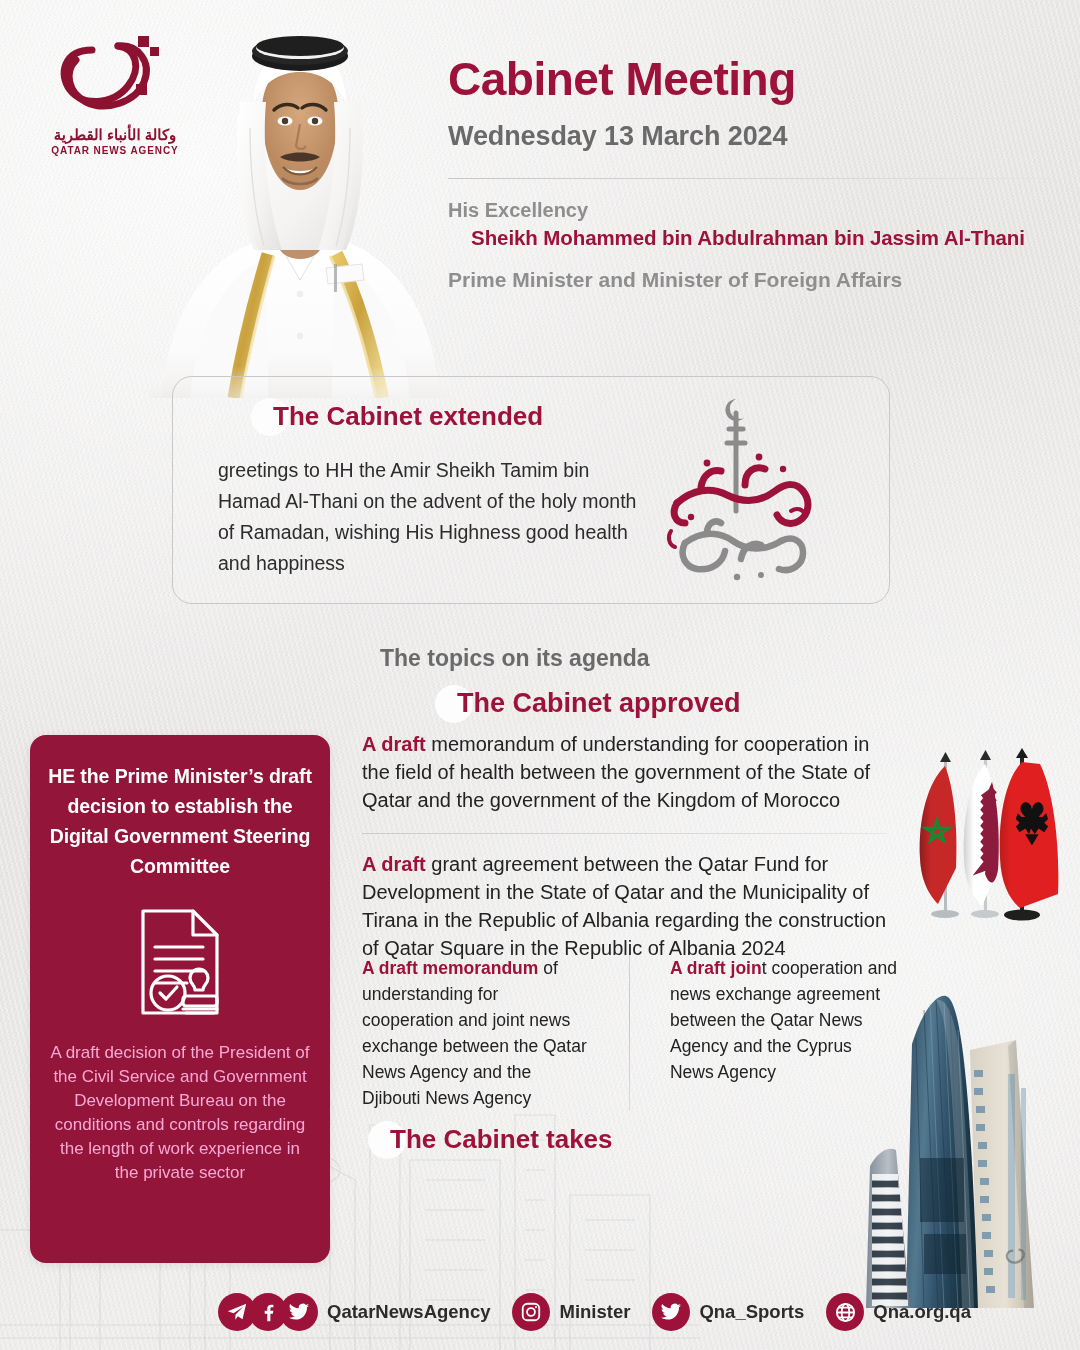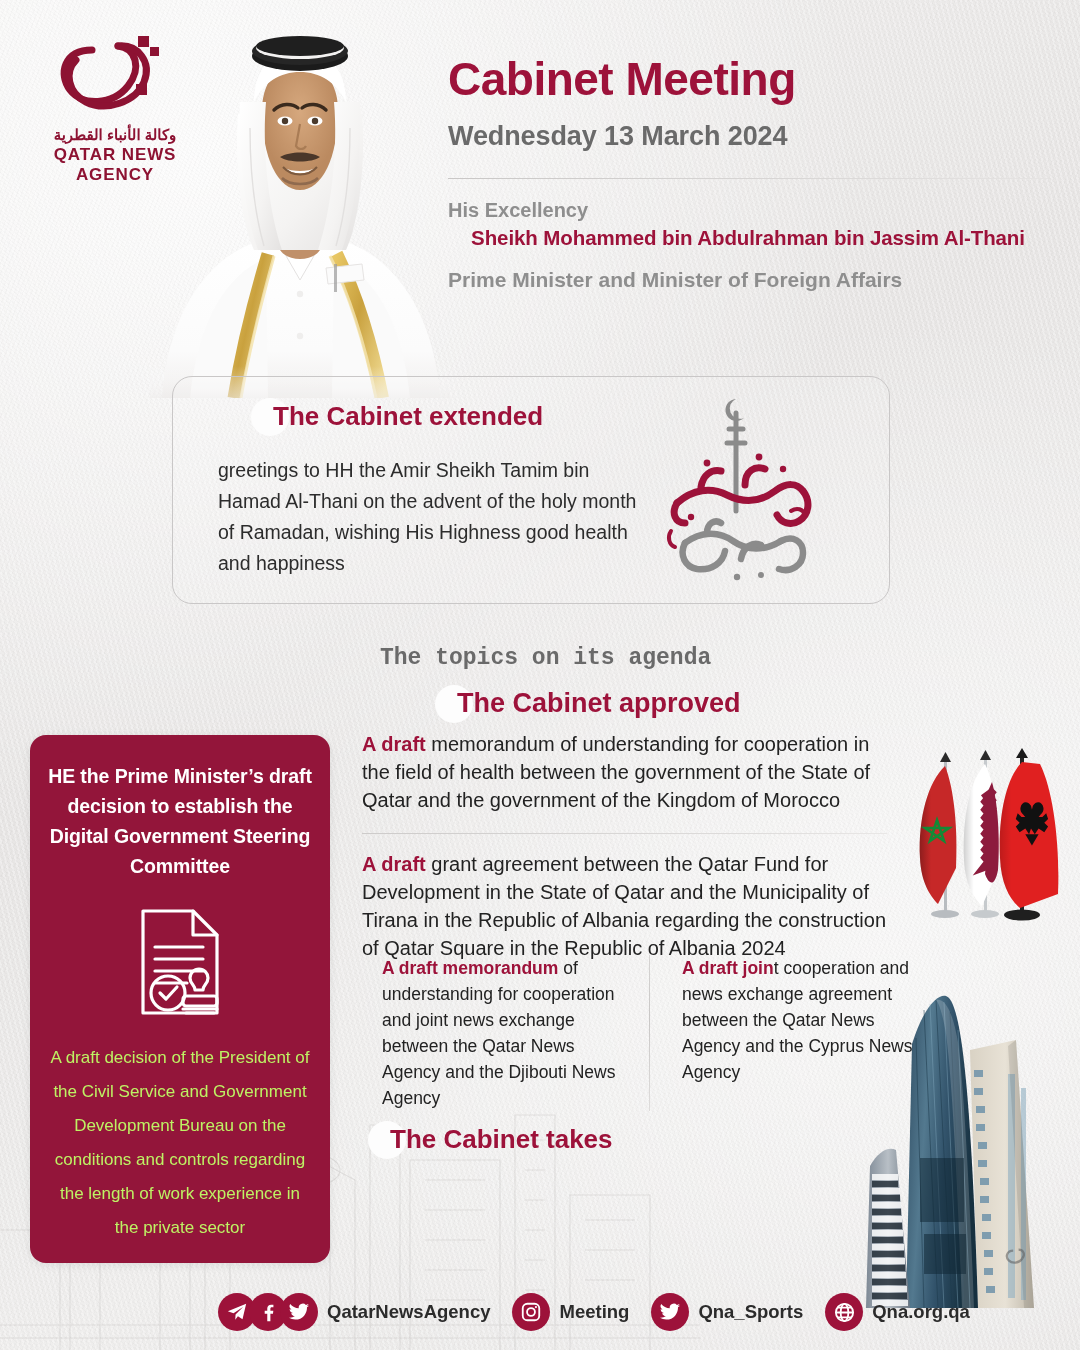--- a/index.html
+++ b/index.html
@@ -34,21 +34,21 @@
   
   .watermark {
     position:absolute; left:-20px; bottom:0; width:720px; height:330px;
     opacity:.33; pointer-events:none;
   }
 
   
   .logo { position:absolute; left:40px; top:28px; width:150px; }
   .logo svg { display:block; }
   .logo-ar { font-size:15px; color:#8d1232; text-align:center; margin-top:2px; font-weight:bold; letter-spacing:.2px; }
-  .logo-en { font-size:17px; color:#8d1232; text-align:center; font-weight:bold; letter-spacing:.9px; margin-top:1px; }
+  .logo-en { font-size:10px; color:#8d1232; text-align:center; font-weight:bold; letter-spacing:.9px; margin-top:1px; }
 
   .portrait { position:absolute; left:150px; top:18px; width:300px; height:380px; }
 
   .header-text { position:absolute; left:448px; top:55px; width:600px; }
   .title { font-size:46px; font-weight:bold; color:#9d123a; letter-spacing:-.5px; line-height:1.05; }
   .subtitle { font-size:27px; font-weight:bold; color:#6a6a6a; margin-top:18px; letter-spacing:-.1px; }
   .hrule { height:1px; background:linear-gradient(90deg,#c9c7c6,#dcdad9 70%,#e6e4e3); margin:26px 0 20px; width:100%; }
   .he-label { font-size:20px; font-weight:bold; color:#8e8e8e; }
   .he-name { font-size:20.5px; font-weight:bold; color:#9d123a; margin-top:4px; letter-spacing:-.1px;text-align:center;}
   .he-role { font-size:21px; font-weight:bold; color:#8e8e8e; margin-top:18px; }
@@ -69,32 +69,32 @@
   .card-head { position:absolute; left:78px; top:24px; }
   .card-body {
     position:absolute; left:45px; top:78px; width:420px;
     font-size:19.5px; line-height:31px; color:#2c2c2c;
   }
   .ramadan { position:absolute; right:58px; top:14px; width:190px; height:200px; }
 
   
   .agenda-title {
     position:absolute; left:380px; top:645px;
-    font-size:23px; font-weight:bold; color:#6a6a6a;font-family:Liberation Mono, monospace;
+    font-size:23px; font-weight:bold; color:#6a6a6a;
   }
   .approved-head { position:absolute; left:435px; top:688px; }
   .approved-head .txt { font-size:27px; }
 
   .appr-list { position:absolute; left:362px; top:730px; width:525px; }
   .appr-item { font-size:20px; line-height:28px; color:#222; }
   .appr-item b { color:#9d123a; font-weight:bold; }
   .appr-sep { height:1px; background:linear-gradient(90deg,#cdcbca,#dedcdb 75%,#e9e7e6); margin:19px 0 16px; }
 
   
-  .two-col { position:absolute; left:382px; top:955px; width:535px; display:flex; gap:32px; }
+  .two-col { position:absolute; left:362px; top:955px; width:535px; display:flex; gap:40px; }
   .two-col .col { width:245px; font-size:17.5px; line-height:26px; color:#222; }
   .two-col .col b { color:#9d123a; font-weight:bold; }
   .col-div { width:1px; background:linear-gradient(180deg,#d6d4d3,#c9c7c6 40%,#dedcdb); }
 
   
   .takes-head { position:absolute; left:368px; top:1124px; }
   .takes-head .txt { font-size:26px; }
   .takes-body {
     position:absolute; left:352px; top:1164px; width:520px;
     font-size:18.5px; line-height:28px; color:#222;
@@ -104,21 +104,21 @@
   .panel {
     position:absolute; left:30px; top:735px; width:300px; height:528px;
     background:#93153a; border-radius:16px; padding:26px 18px 34px;
     box-shadow:0 2px 10px rgba(0,0,0,.08);
   }
   .panel-title {
     font-size:19.5px; font-weight:bold; color:#fff;
     text-align:center; line-height:30px; letter-spacing:-.1px;
   }
   .panel-icon { display:flex; justify-content:center; margin:22px 0 20px; }
-  .panel-body { font-size:17px; line-height:34px; color:#bef264; text-align:center; }
+  .panel-body { font-size:17px; line-height:24px; color:#f9a8d4; text-align:center; }
 
   
   .flags { position:absolute; left:908px; top:748px; width:160px; height:178px; }
   .towers { position:absolute; left:866px; top:978px; width:214px; height:330px; }
 
   
   .footer {
     position:absolute; left:218px; top:1288px; width:700px; height:48px;
     display:flex; align-items:center;
   }
@@ -505,21 +505,21 @@
     </div>
     <span class="slabel">QatarNewsAgency</span>
 
     <div class="sicon">
       <svg width="22" height="22" viewBox="0 0 24 24" fill="none" stroke="#ffffff" stroke-width="2">
           <rect x="3" y="3" width="18" height="18" rx="5"></rect>
           <circle cx="12" cy="12" r="4.3"></circle>
           <circle cx="17.4" cy="6.6" r="1.2" fill="#ffffff" stroke="none"></circle>
         </svg>
     </div>
-    <span class="slabel">Meeting</span>
+    <span class="slabel">Minister</span>
 
     <div class="sicon">
       <svg width="22" height="22" viewBox="0 0 24 24" fill="#ffffff">
           <path d="M23 4.9c-.8.4-1.7.7-2.6.8a4.6 4.6 0 0 0 2-2.5c-.9.5-1.9.9-2.9 1.1A4.5 4.5 0 0 0 11.7 8 12.8 12.8 0 0 1 2.4 3.3a4.5 4.5 0 0 0 1.4 6 4.4 4.4 0 0 1-2-.6v.1c0 2.2 1.5 4 3.6 4.4a4.5 4.5 0 0 1-2 .1 4.5 4.5 0 0 0 4.2 3.1A9 9 0 0 1 1 18.3a12.7 12.7 0 0 0 6.9 2c8.3 0 12.8-6.9 12.8-12.8v-.6c.9-.6 1.7-1.4 2.3-2z"></path>
         </svg>
     </div>
     <span class="slabel">Qna_Sports</span>
 
     <div class="sicon">
       <svg width="23" height="23" viewBox="0 0 24 24" fill="none" stroke="#ffffff" stroke-width="1.9">

